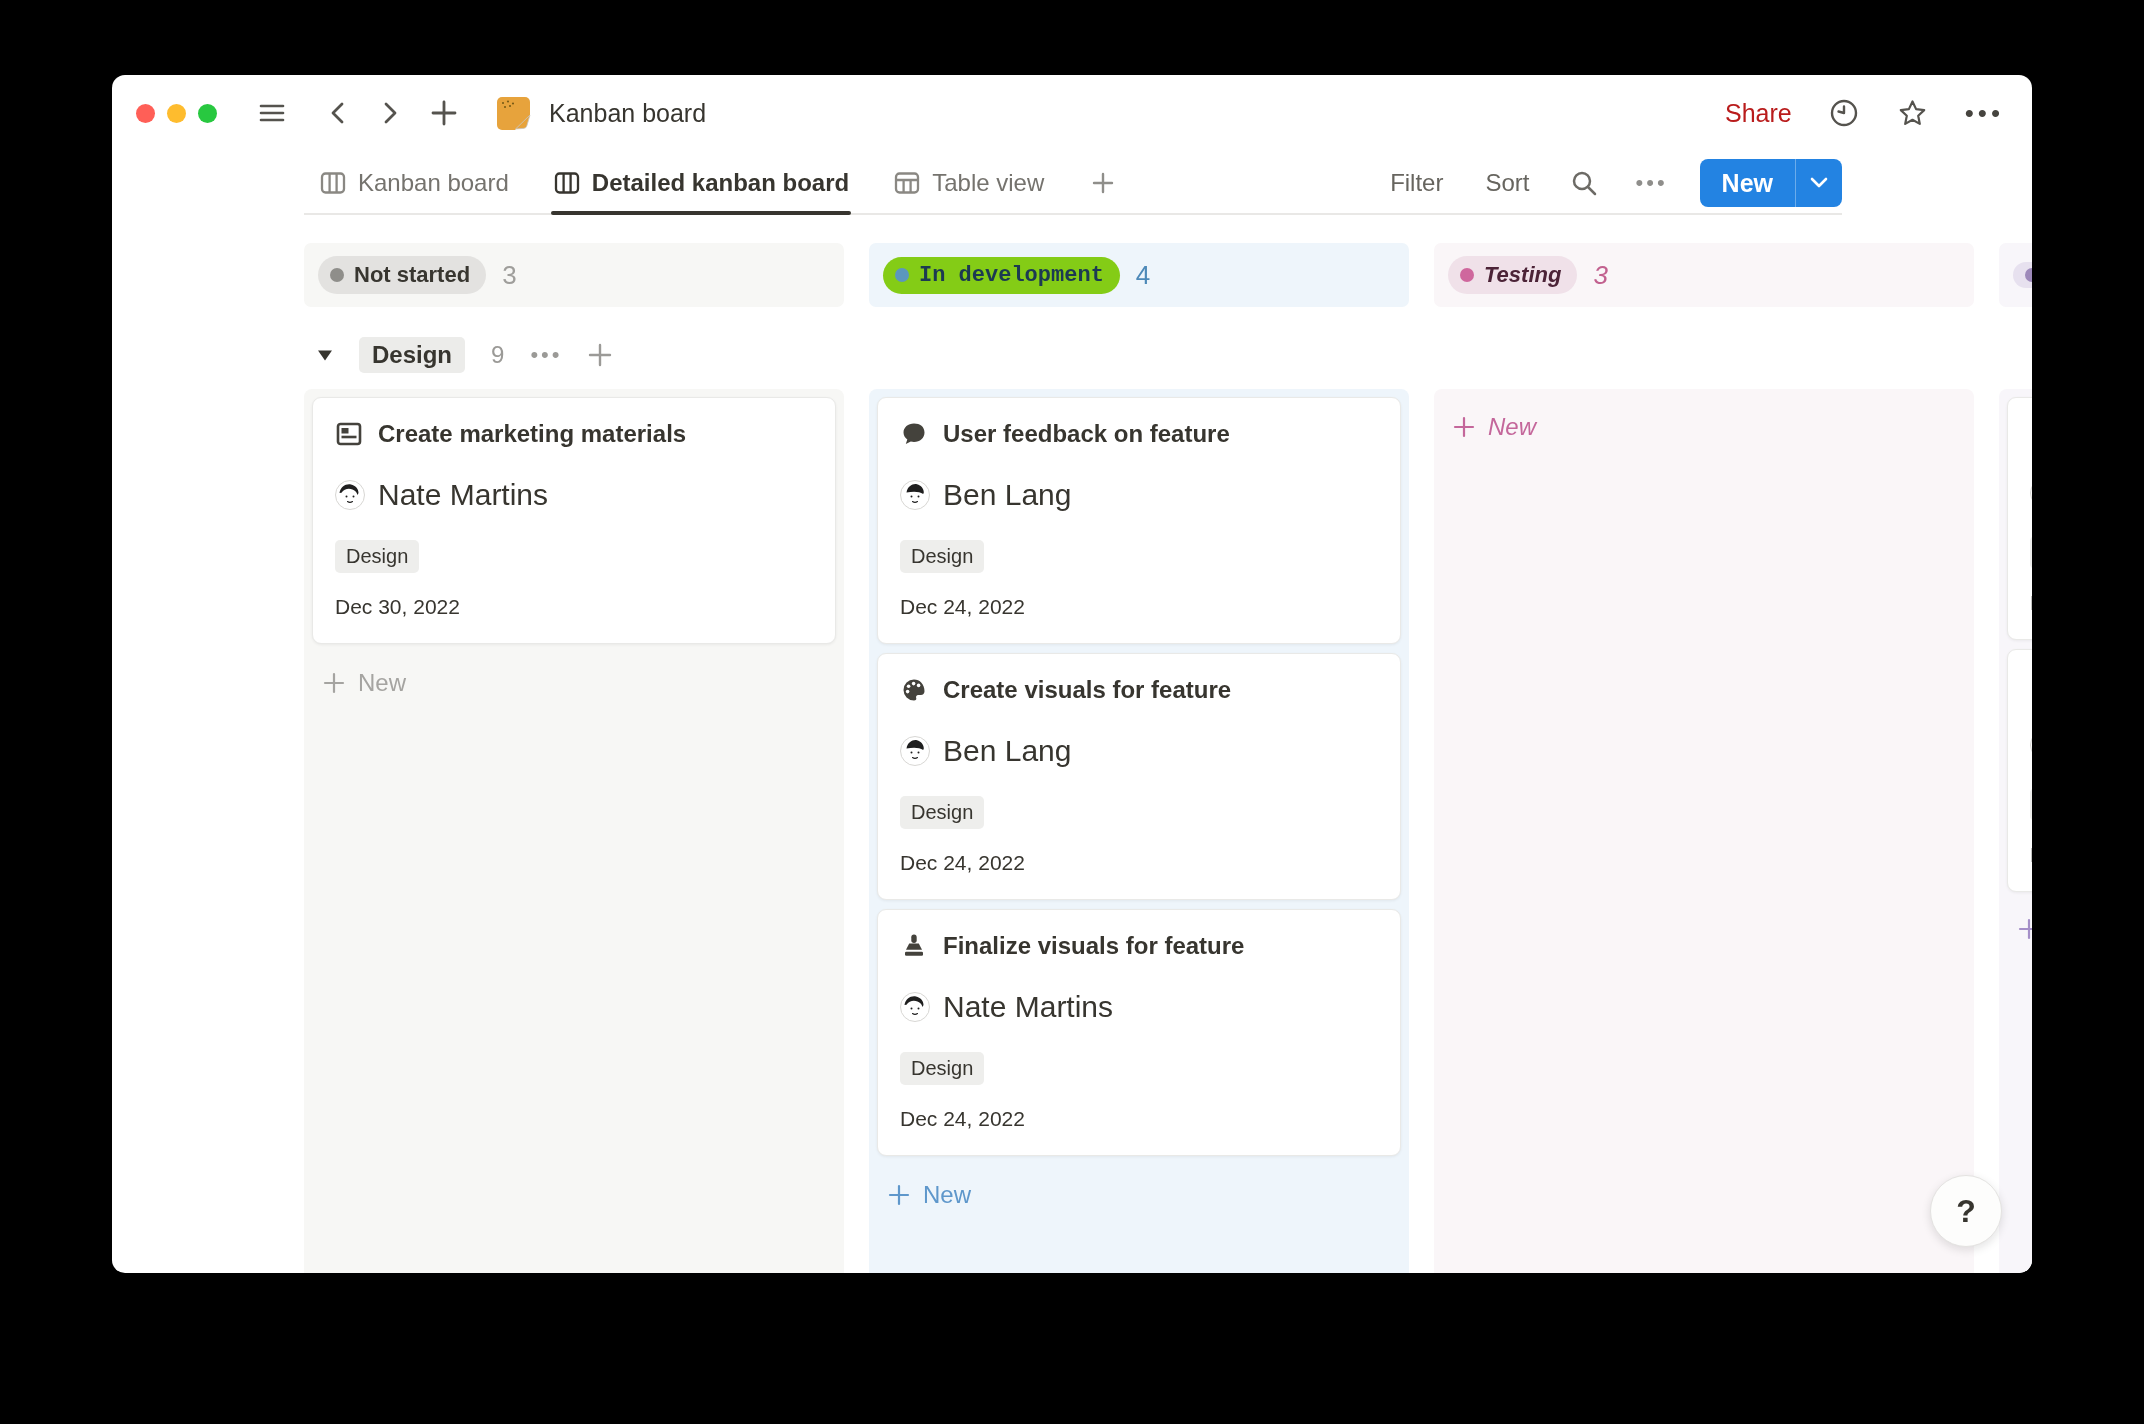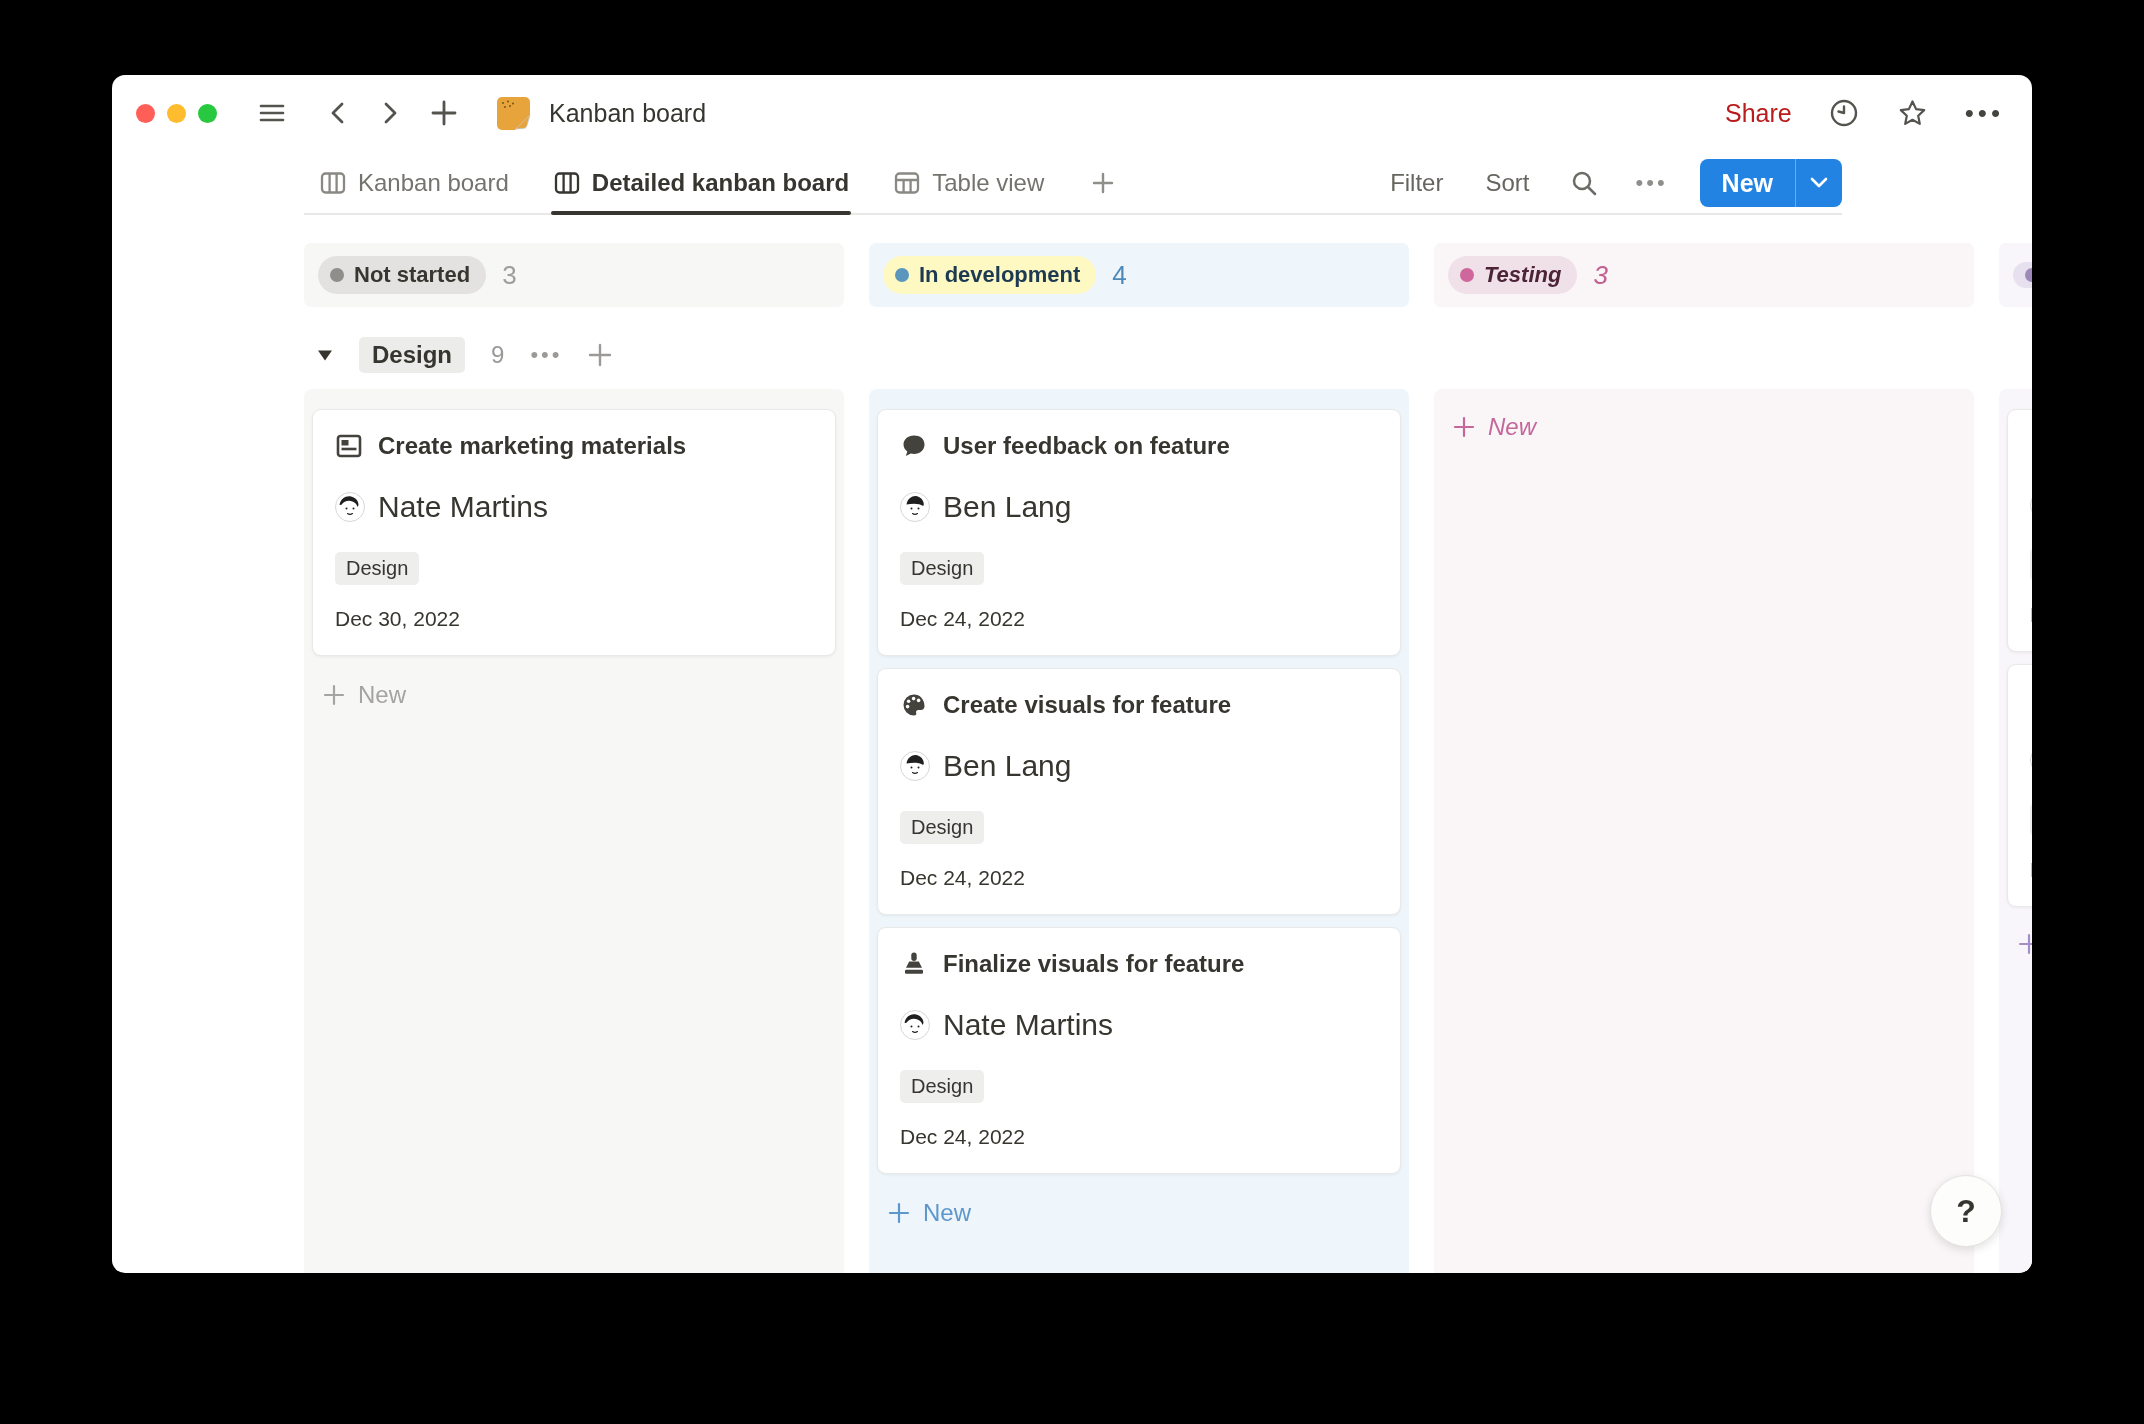--- a/index.html
+++ b/index.html
@@ -60,29 +60,29 @@
 
   .cols-row{margin-top:16px;align-items:flex-start;}
   .col{width:540px;flex:0 0 540px;border-radius:8px;padding:8px;min-height:930px;}
 
   .c-gray  {background:#f7f7f5;}
   .c-blue  {background:#eef5fb;}
   .c-pink  {background:#faf6f8;font-style:italic;}
   .c-purple{background:#f8f6fa;}
   .c-gray .col-pill-bg{background:#e3e2e0;} .c-gray .dot{background:#8f8e8a;}
   .c-gray .status-label{color:#383630;} .c-gray .col-count{color:#9f9e9b;}
-  .c-blue .col-pill-bg{background:#fef9c3;} .c-blue .dot{background:#5b97bd;}
+  .c-blue .col-pill-bg{background:#84cc16;font-family:Liberation Mono, monospace;} .c-blue .dot{background:#5b97bd;}
   .c-blue .status-label{color:#1c3a52;} .c-blue .col-count{color:#4d89b8;}
   .c-pink .col-pill-bg{background:#f0e1e9;} .c-pink .dot{background:#cf679d;}
   .c-pink .status-label{color:#4c2337;} .c-pink .col-count{color:#c2618f;}
   .c-purple .col-pill-bg{background:#e7e1ef;} .c-purple .dot{background:#9d89ba;}
   .new-gray{color:#a5a4a1;} .new-blue{color:#5e97cb;} .new-pink{color:#c4679b;} .new-purple{color:#a58fc8;}
 
   .card{background:#fff;border:1px solid #e9e9e7;border-radius:9px;box-shadow:0 1px 3px rgba(15,15,15,.06);
-    padding:22px 22px 24px 22px;margin-bottom:9px;cursor:pointer;margin-top:12px;}
+    padding:22px 22px 24px 22px;margin-bottom:9px;cursor:pointer;}
   .card-title-row{display:flex;align-items:center;gap:15px;}
   .cicon{display:flex;color:#44423c;flex:0 0 auto;}
   .ctitle{font-size:24px;font-weight:700;color:#37352f;white-space:nowrap;}
   .crow{display:flex;align-items:center;gap:13px;margin-top:30px;}
   .avatar{width:30px;height:30px;border-radius:50%;overflow:hidden;background:#fff;border:1px solid #d8d7d4;display:flex;flex:0 0 auto;}
   .cname{font-size:30px;color:#37352f;white-space:nowrap;}
   .ctagrow{margin-top:28px;}
   .ctag{display:inline-block;background:#eeeeec;border-radius:5px;padding:5px 11px;font-size:20px;color:#37352f;}
   .cdate{margin-top:22px;font-size:21px;color:#37352f;white-space:nowrap;}
   .newrow{display:flex;align-items:center;gap:12px;padding:16px 10px;font-size:24px;cursor:pointer;white-space:nowrap;}

